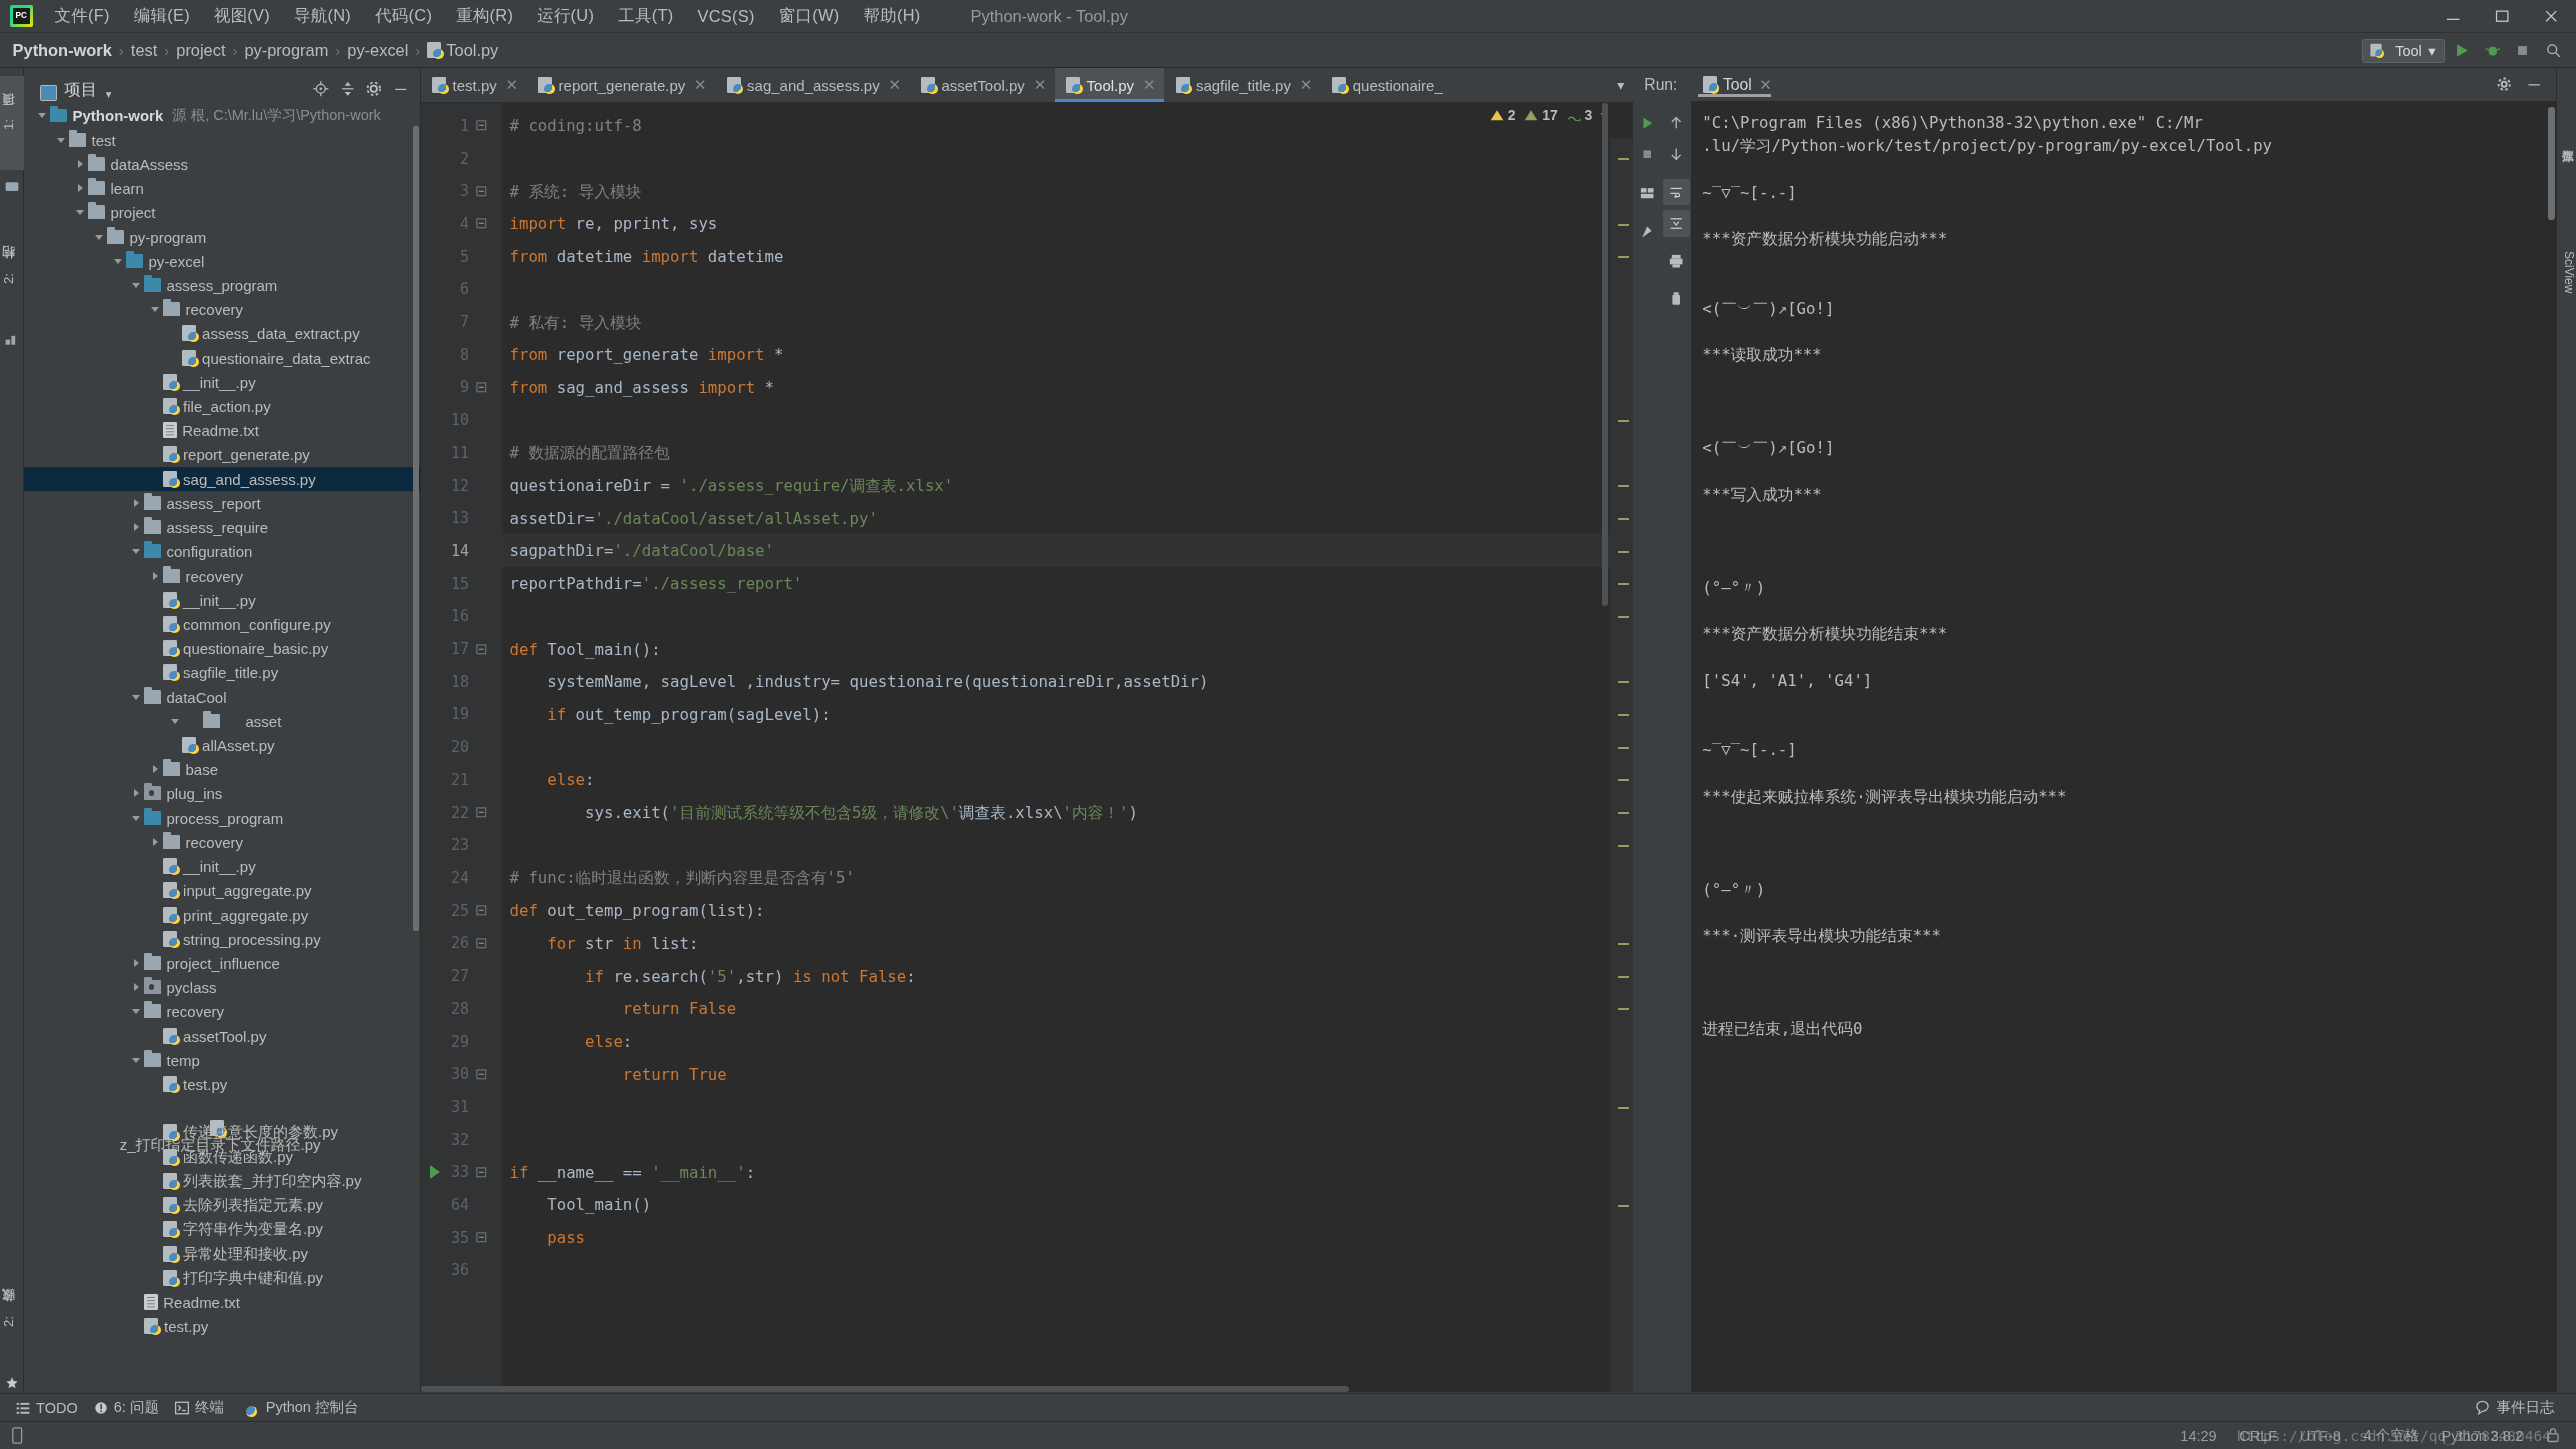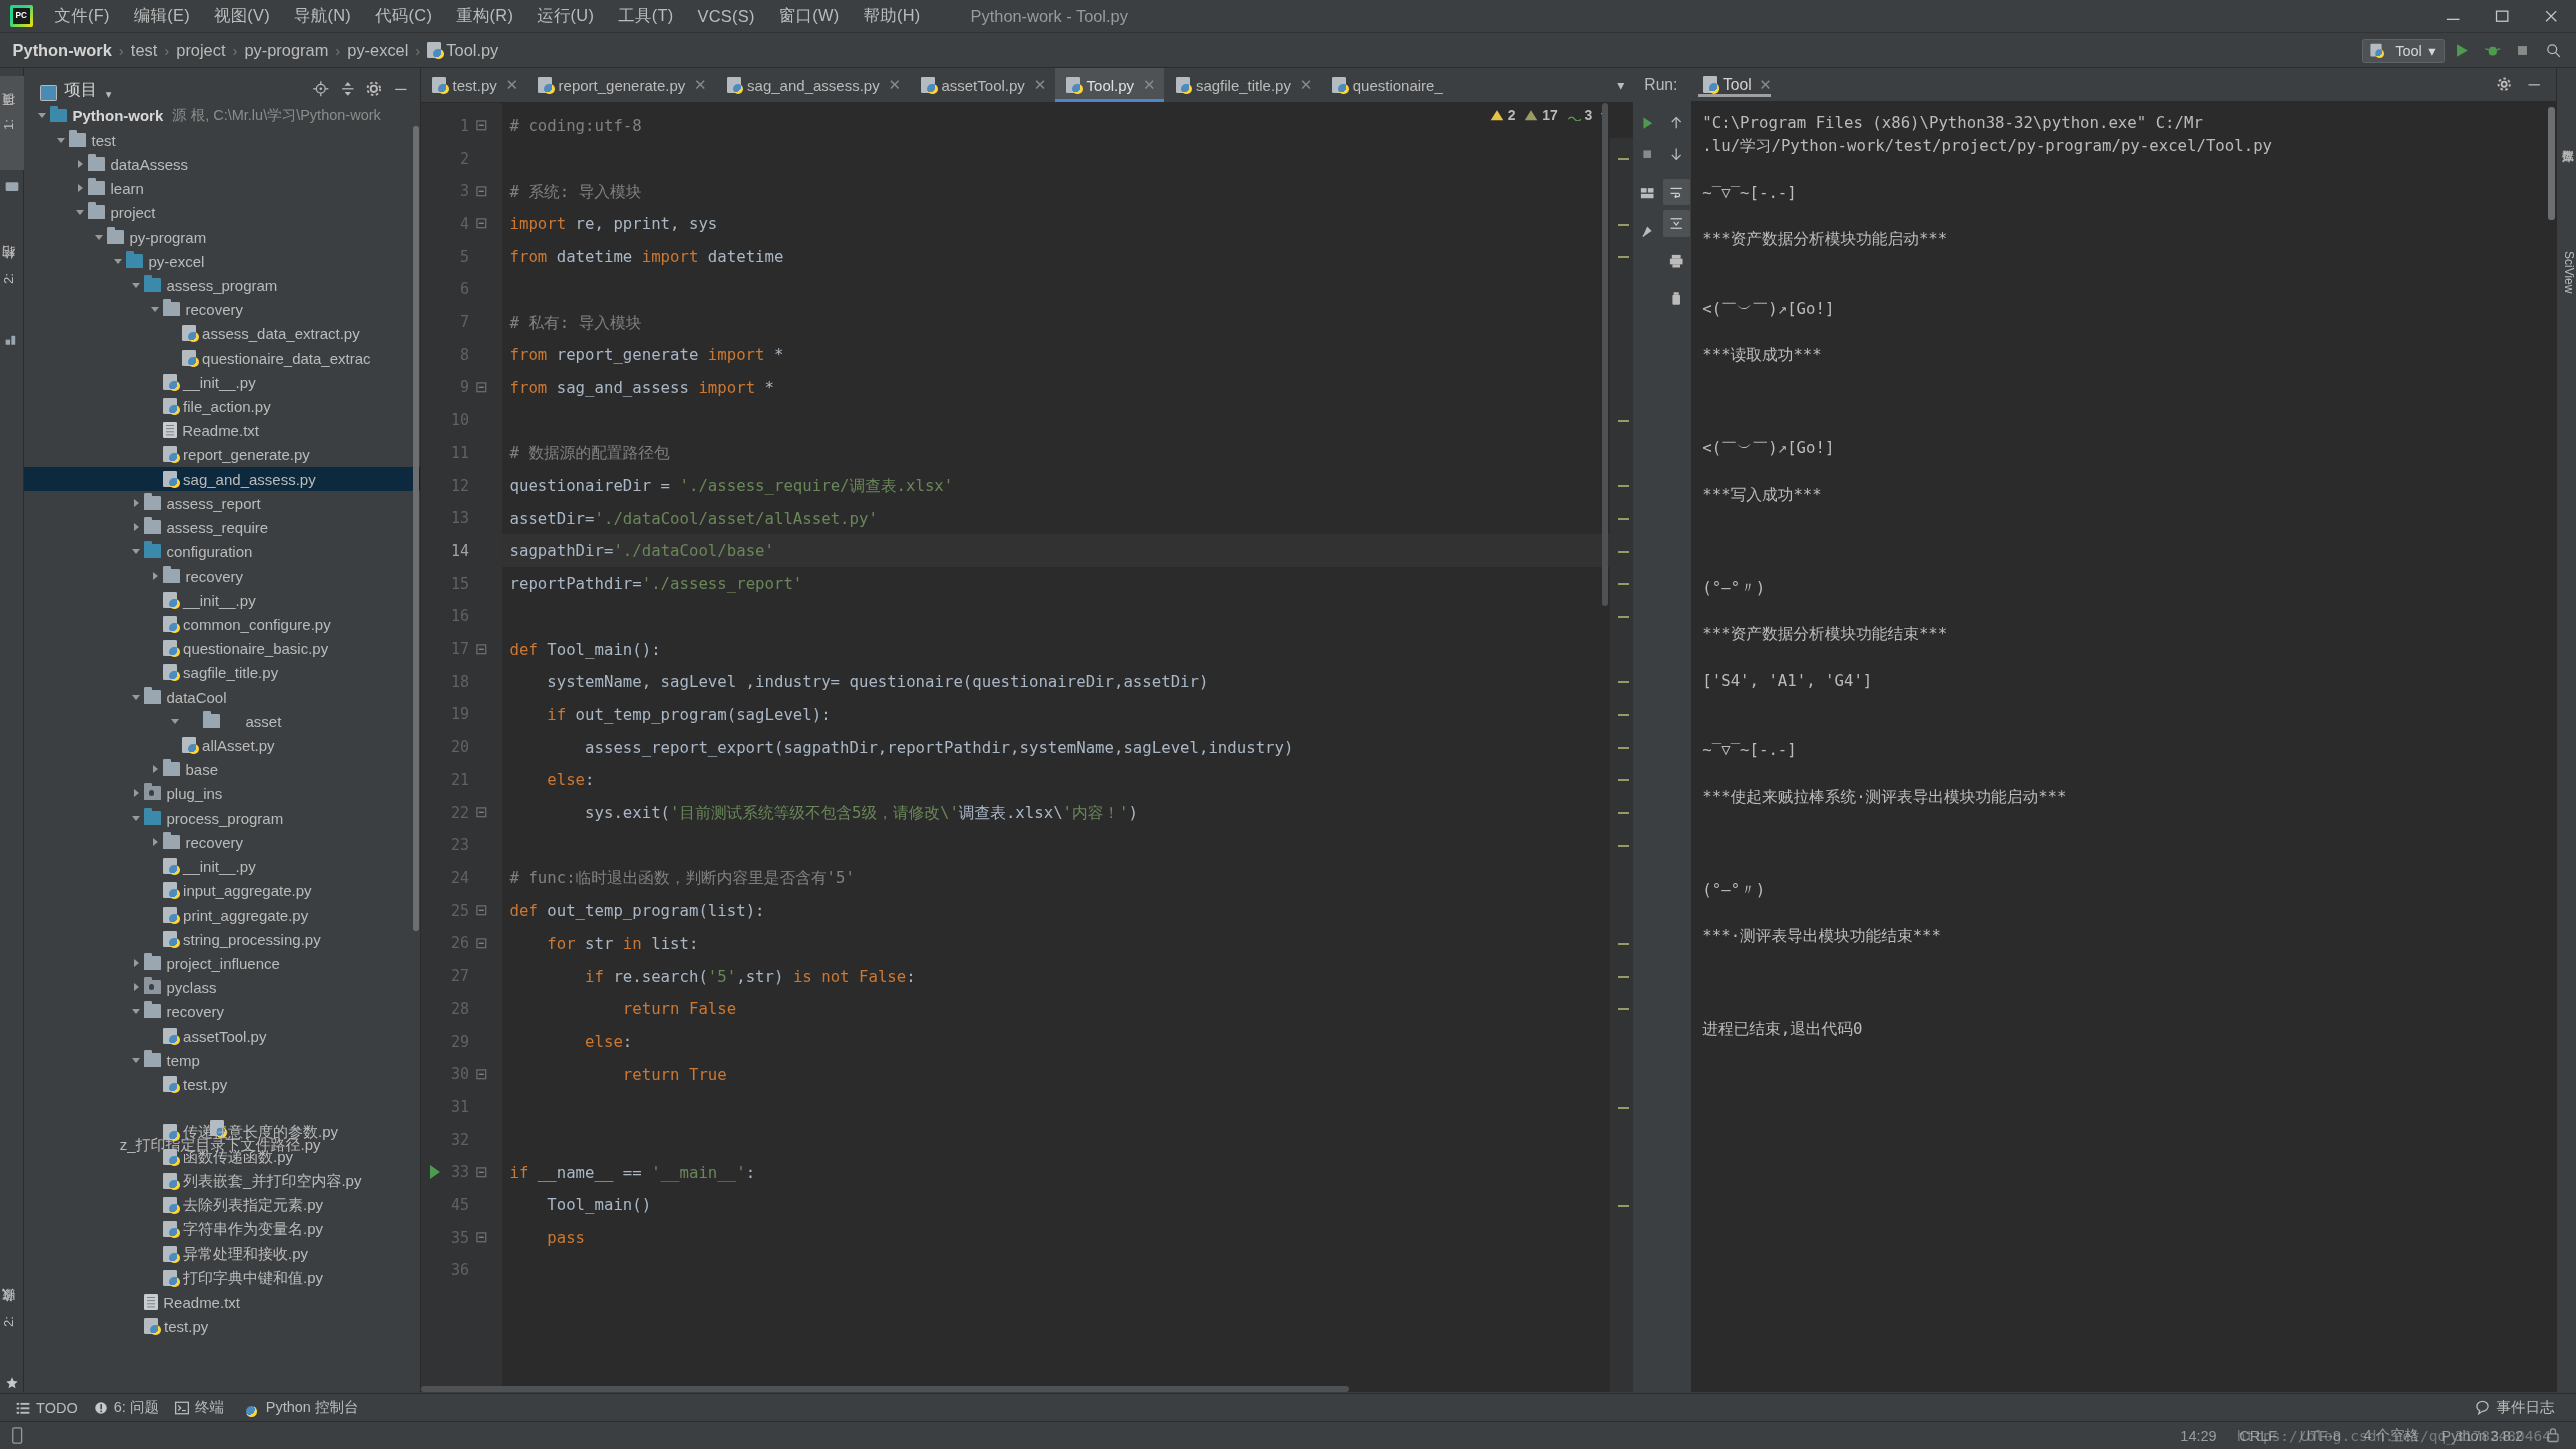--- a/index.html
+++ b/index.html
@@ -755,21 +755,21 @@
         <div class="lnum" style="top: 766px;">24</div>
         <div class="lnum" style="top: 799px;">25</div>
         <div class="lnum" style="top: 831px;">26</div>
         <div class="lnum" style="top: 864px;">27</div>
         <div class="lnum" style="top: 897px;">28</div>
         <div class="lnum" style="top: 930px;">29</div>
         <div class="lnum" style="top: 962px;">30</div>
         <div class="lnum" style="top: 995px;">31</div>
         <div class="lnum" style="top: 1028px;">32</div>
         <div class="lnum" style="top: 1060px;">33</div>
-        <div class="lnum" style="top: 1093px;">45</div>
+        <div class="lnum" style="top: 1093px;">64</div>
         <div class="lnum" style="top: 1126px;">35</div>
         <div class="lnum" style="top: 1158px;">36</div>
         <div class="fold" style="top: 16.4px;"><svg width="12.6" height="12.6" viewBox="0 0 20 20">
             <rect x="3" y="3" width="14" height="14" fill="none" stroke="#6b6f71" stroke-width="2"></rect>
             <line x1="6" y1="10" x2="14" y2="10" stroke="#8a8a8a" stroke-width="2"></line>
           </svg></div>
         <div class="fold" style="top: 82px;"><svg width="12.6" height="12.6" viewBox="0 0 20 20">
             <rect x="3" y="3" width="14" height="14" fill="none" stroke="#6b6f71" stroke-width="2"></rect>
             <line x1="6" y1="10" x2="14" y2="10" stroke="#8a8a8a" stroke-width="2"></line>
           </svg></div>
@@ -825,21 +825,20 @@
         <div class="cline" style="top: 301px;"></div>
         <div class="cline" style="top: 333px;"><span class="cmt"># 数据源的配置路径包</span></div>
         <div class="cline" style="top: 366px;">questionaireDir = <span class="str">'./assess_require/调查表.xlsx'</span></div>
         <div class="cline" style="top: 399px;">assetDir=<span class="str">'./dataCool/asset/allAsset.py'</span></div>
         <div class="cline" style="top: 431px;">sagpathDir=<span class="str">'./dataCool/base'</span></div>
         <div class="cline" style="top: 464px;">reportPathdir=<span class="str">'./assess_report'</span></div>
         <div class="cline" style="top: 497px;"></div>
         <div class="cline" style="top: 530px;"><span class="kw">def</span> Tool_main():</div>
         <div class="cline" style="top: 562px;">    systemName, sagLevel ,industry= questionaire(questionaireDir,assetDir)</div>
         <div class="cline" style="top: 595px;">    <span class="kw">if</span> out_temp_program(sagLevel):</div>
-        <div class="cline" style="top: 628px;">        assess_report_export(sagpathDir,reportPathdir,systemName,sagLevel,industry)</div>
         <div class="cline" style="top: 660px;">    <span class="kw">else</span>:</div>
         <div class="cline" style="top: 693px;">        sys.exit(<span class="str">'目前测试系统等级不包含5级，请修改\'</span>调查表.xlsx\<span class="str">'内容！'</span>)</div>
         <div class="cline" style="top: 726px;"></div>
         <div class="cline" style="top: 758px;"><span class="cmt"># func:临时退出函数，判断内容里是否含有'5'</span></div>
         <div class="cline" style="top: 791px;"><span class="kw">def</span> out_temp_program(list):</div>
         <div class="cline" style="top: 824px;">    <span class="kw">for</span> str <span class="kw">in</span> list:</div>
         <div class="cline" style="top: 857px;">        <span class="kw">if</span> re.search(<span class="str">'5'</span>,str) <span class="kw">is</span> <span class="kw">not</span> <span class="kw">False</span>:</div>
         <div class="cline" style="top: 889px;">            <span class="kw">return</span> <span class="kw">False</span></div>
         <div class="cline" style="top: 922px;">        <span class="kw">else</span>:</div>
         <div class="cline" style="top: 955px;">            <span class="kw">return</span> <span class="kw">True</span></div>

